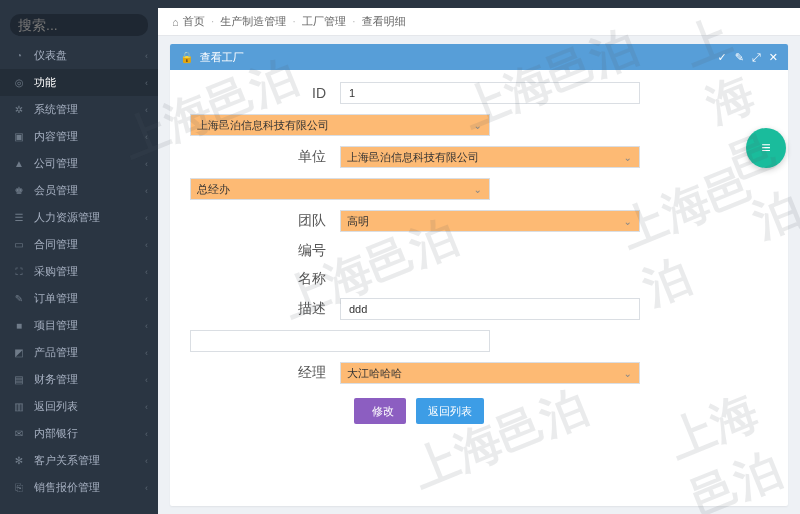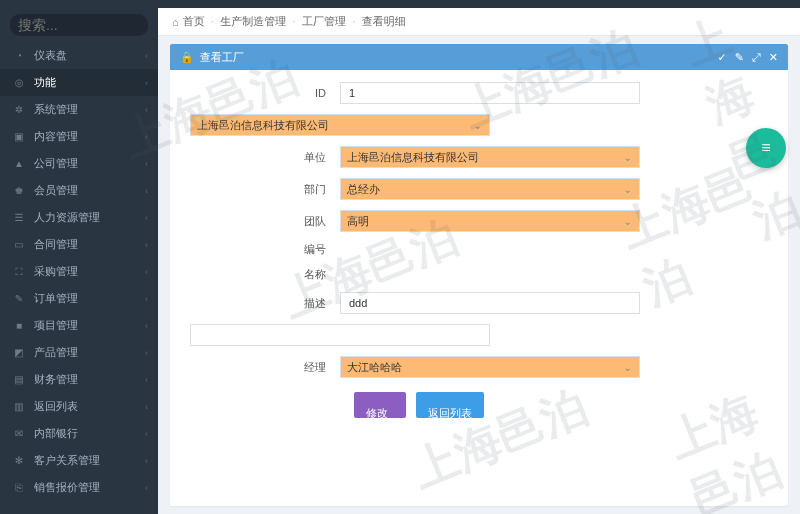--- a/index.html
+++ b/index.html
@@ -18,28 +18,28 @@
 .crumb { background: #fff; height: 28px; display: flex; align-items: center; padding: 0 14px; font-size: 11px; color: #666; border-bottom: 1px solid #e5e7eb; }
 .crumb .sep { margin: 0 6px; color: #bbb; }
 .crumb .home-ic { margin-right: 4px; color: #888; }
 .panel { margin: 8px 12px; background: #fff; box-shadow: 0 1px 2px rgba(0,0,0,.06); flex: 1; overflow: auto; border-radius: 2px; }
 .panel-head { background: #579ed8; color: #fff; height: 26px; display: flex; align-items: center; padding: 0 10px; font-size: 11px; }
 .panel-head .lock-ic { margin-right: 6px; }
 .panel-head .spacer { flex: 1; }
 .panel-head .tool { margin-left: 8px; cursor: pointer; font-size: 11px; }
 .form { padding: 12px 20px 20px; }
 .row { display: flex; align-items: center; margin-bottom: 10px; }
-.row .lbl { width: 150px; text-align: right; padding-right: 14px; font-size: 11px; color: #555; }
+.row .lbl { width: 150px; text-align: right; padding-right: 14px; font-size: 14px; color: #555; }
 .row .ctrl { width: 300px; }
 .txt { width: 100%; height: 22px; border: 1px solid #dadee3; background: #fff; padding: 0 8px; font-size: 11px; color: #333; }
 .sel { width: 100%; height: 22px; border: 1px solid #dadee3; background: #fdba74; padding: 0 6px; font-size: 11px; color: #333; appearance: none; -webkit-appearance: none; }
 .sel-wrap { position: relative; }
 .sel-wrap .car { position: absolute; right: 8px; top: 50%; transform: translateY(-50%); pointer-events: none; color: #888; font-size: 10px; }
 .actions { margin-left: 164px; margin-top: 14px; }
-.btn { display: inline-block; min-width: 52px; height: 26px; line-height: 26px; text-align: left; font-size: 11px; color: #fff; border: none; cursor: pointer; padding: 8px 12px; border-radius: 2px; }
+.btn { display: inline-block; min-width: 52px; height: 26px; line-height: 26px; text-align: right; font-size: 11px; color: #fff; border: none; cursor: pointer; padding: 0 12px; border-radius: 2px; }
 .btn-purple { background: #8c5ec1; }
 .btn-blue { background: #3d9de6; margin-left: 10px; }
 .fab { position: absolute; right: 14px; top: 120px; width: 40px; height: 40px; border-radius: 50%; background: #1abc9c; display: flex; align-items: center; justify-content: center; color: #fff; cursor: pointer; box-shadow: 0 2px 6px rgba(0,0,0,.2); font-size: 16px; }
 .wm { position: absolute; color: rgba(80,90,100,.12); font-size: 46px; font-weight: 600; pointer-events: none; transform: rotate(-22deg); }
 </style>
 </head>
 <body>
 
 <div class="topbar"></div>
 <div class="wrap">
@@ -159,21 +159,20 @@
             <div class="ctrl"><input class="txt" value="1" style=""></div>
           </div>
           <div class="row">
             <div class="ctrl sel-wrap"><select class="sel"><option>上海邑泊信息科技有限公司</option></select><span class="car">⌄</span></div>
           </div>
           <div class="row">
             <div class="lbl">单位</div>
             <div class="ctrl sel-wrap"><select class="sel"><option>上海邑泊信息科技有限公司</option></select><span class="car">⌄</span></div>
           </div>
           <div class="row">
-            <div class="lbl">部门</div>
             <div class="ctrl sel-wrap"><select class="sel"><option>总经办</option></select><span class="car">⌄</span></div>
           </div>
           <div class="row">
             <div class="lbl">团队</div>
             <div class="ctrl sel-wrap"><select class="sel"><option>高明</option></select><span class="car">⌄</span></div>
           </div>
           <div class="row">
             <div class="lbl">编号</div>
           </div>
           <div class="row">

